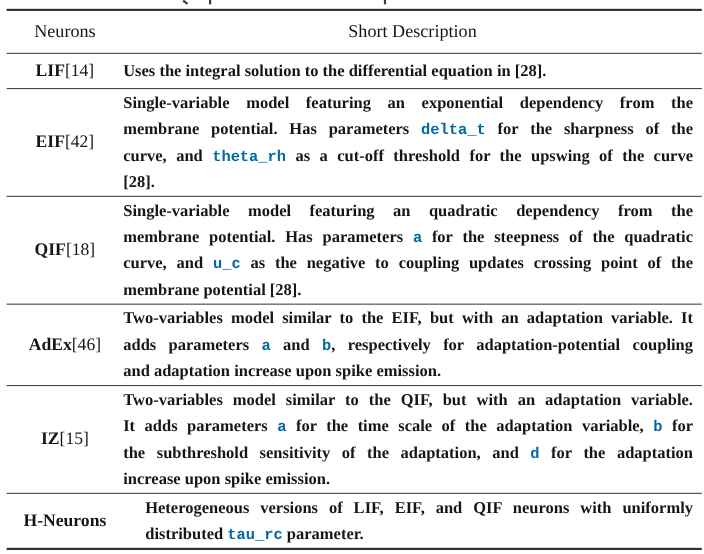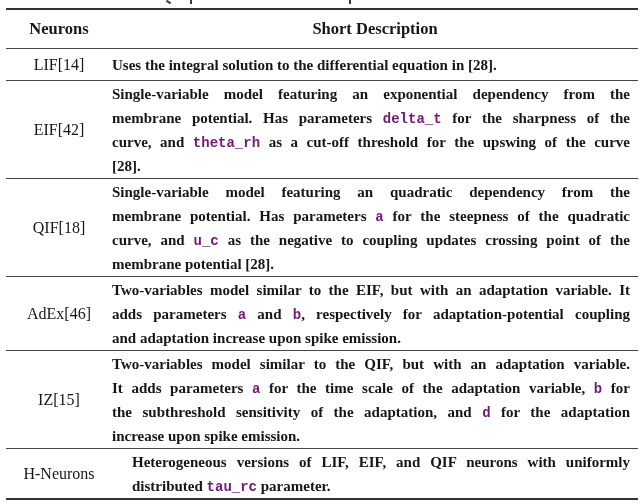--- a/index.html
+++ b/index.html
@@ -37,32 +37,32 @@
     box-sizing: border-box;
     border-bottom: 1.4px solid #454545;
   }
   .trow:last-child { border-bottom: none; }
 
   .hrow { height: 39px; }
   .hcell {
     display: flex;
     align-items: center;
     justify-content: center;
-    font-weight: bold;
+    font-weight: normal;
     font-size: 16.5px;
   }
 
   .cell-label {
     display: flex;
     align-items: center;
     justify-content: center;
     font-size: 16px;
     white-space: nowrap;
   }
-  .cell-label .lname { font-weight: normal; }
+  .cell-label .lname { font-weight: bold; }
   .cell-label .lref { font-weight: normal; margin-left: 0; }
 
   .cell-desc {
     box-sizing: border-box;
     padding: 0 8px 0 0;
     display: flex;
     flex-direction: column;
     justify-content: center;
     font-size: 15px;
   }
@@ -71,21 +71,21 @@
     line-height: 24px;
     overflow: hidden;
     text-align: justify;
     font-weight: bold;
   }
   .dline.just { text-align-last: justify; }
   .dline code {
     font-family: "Liberation Mono", monospace;
     font-size: 14px;
     font-style: normal;
-    color: #701a75;
+    color: #0369a1;
   }
 </style>
 </head>
 <body>
 
 <div id="page">
 
   <div class="caption-remnant">
     <div class="desc-mark m1"></div>
     <div class="desc-mark m2"></div>

